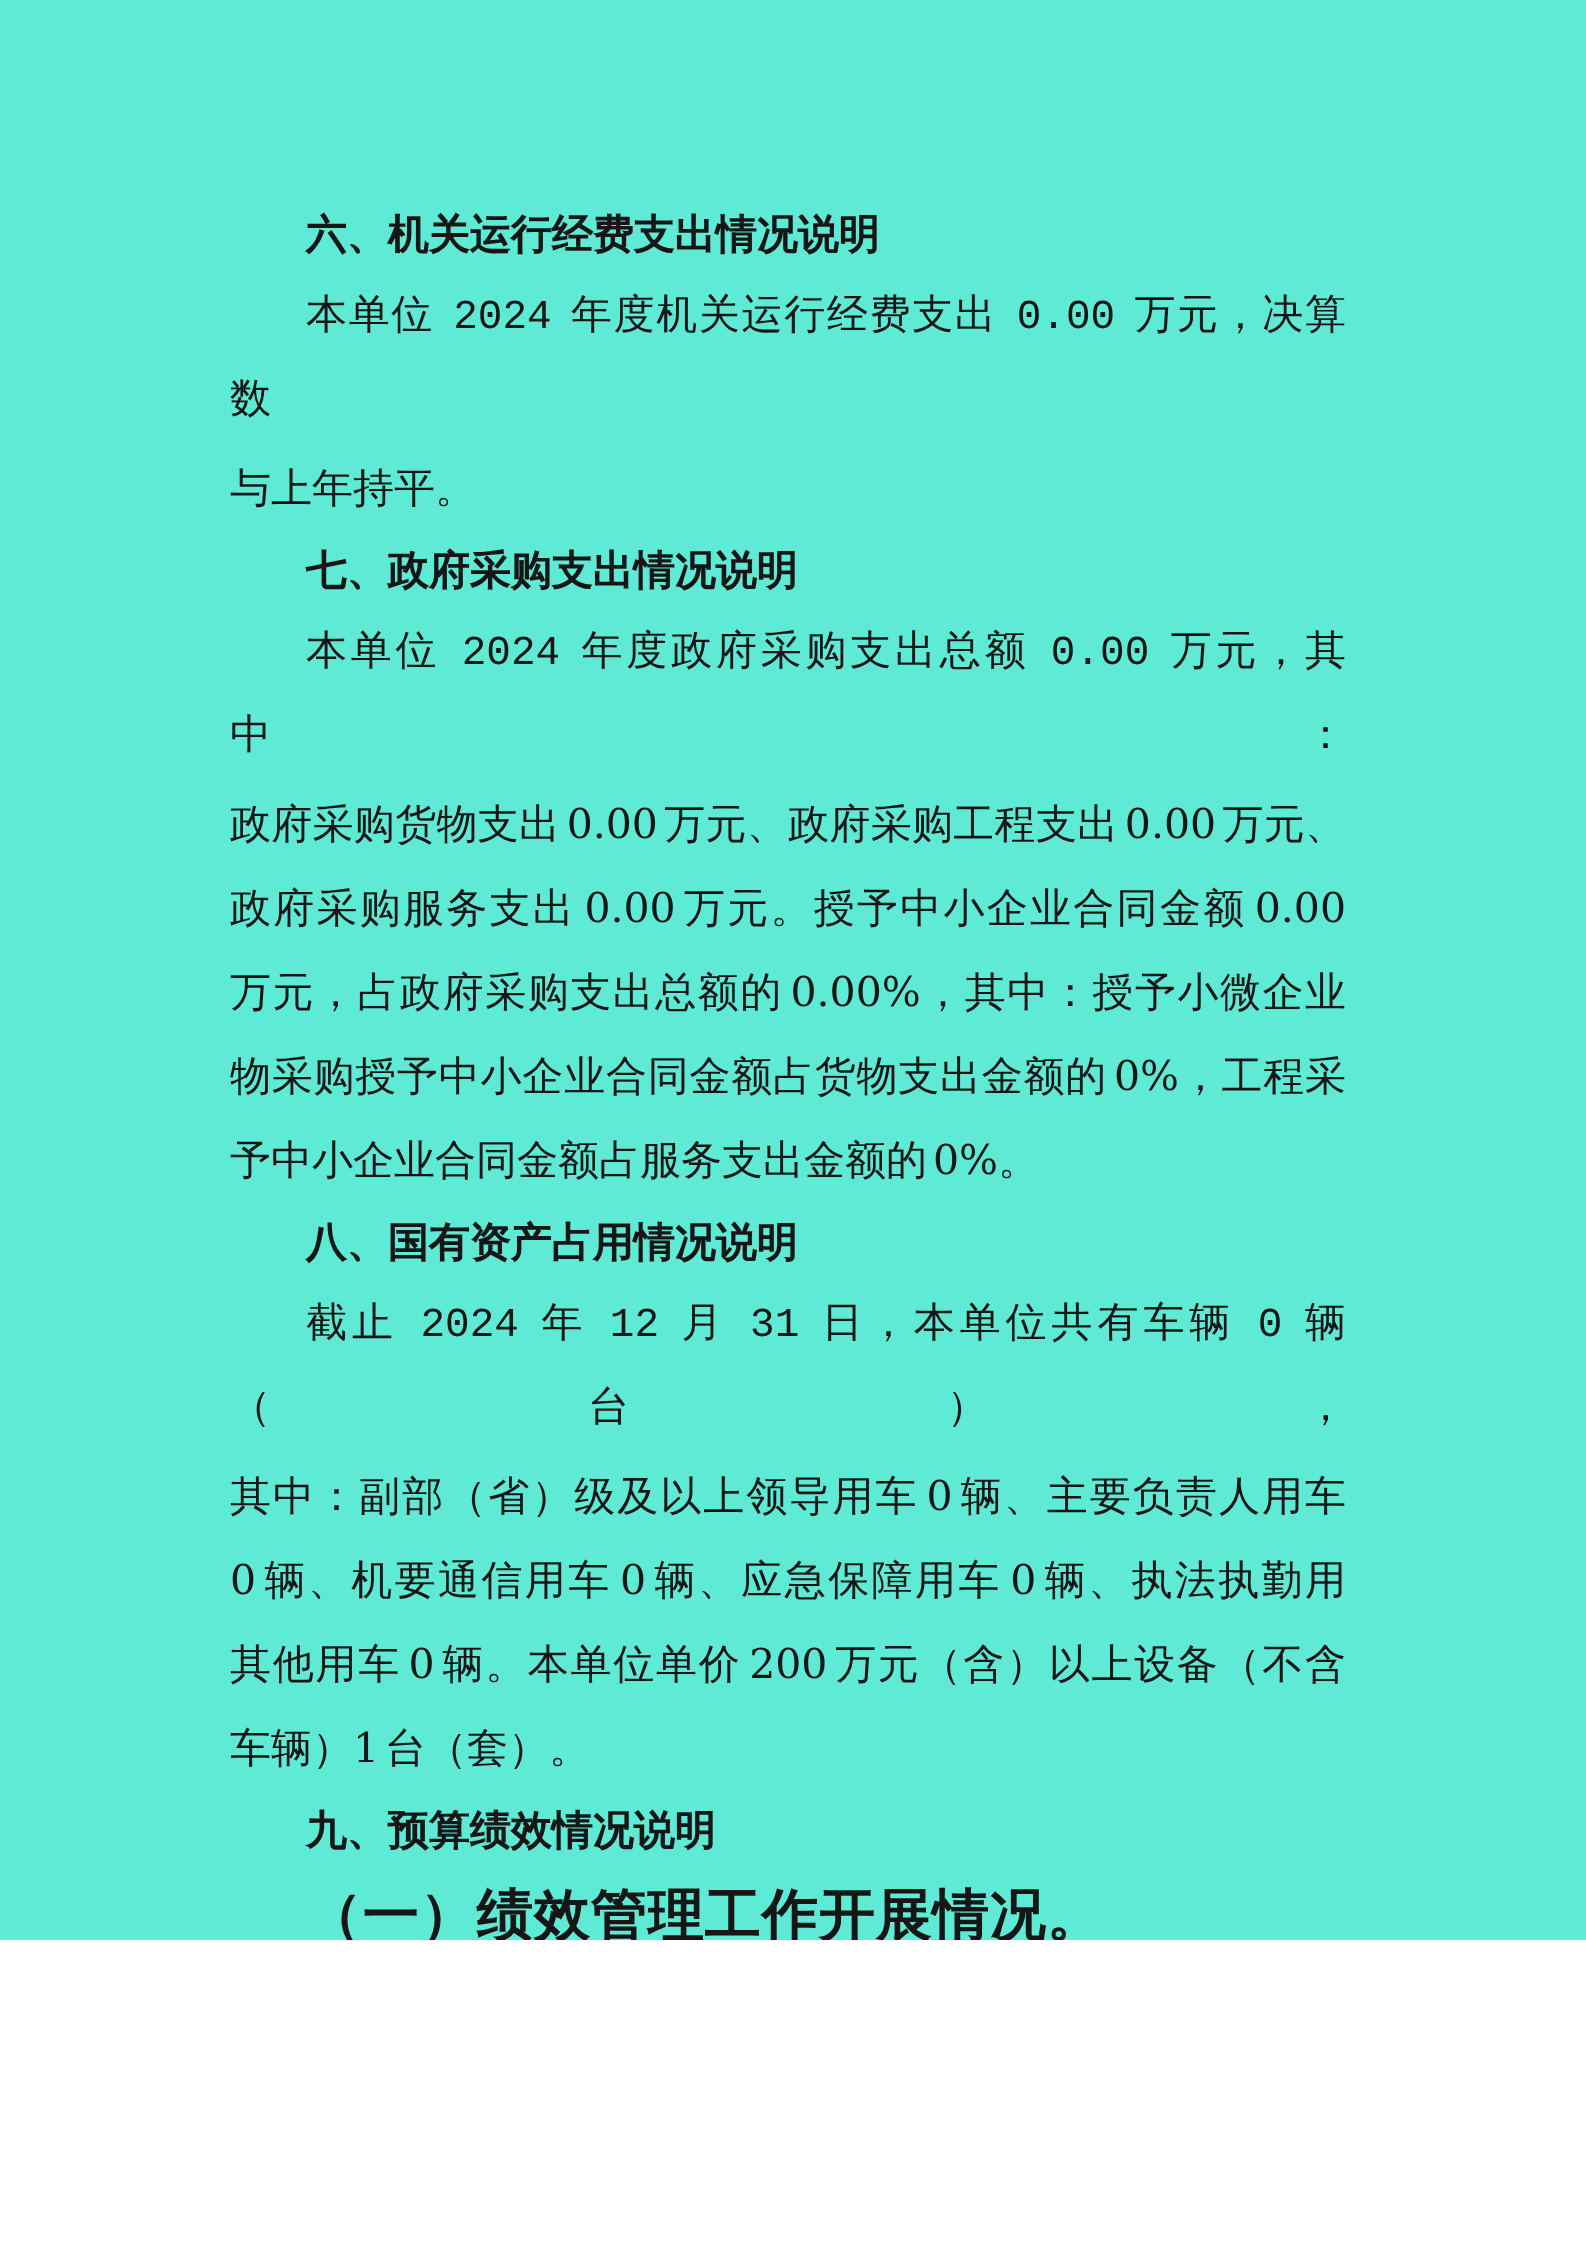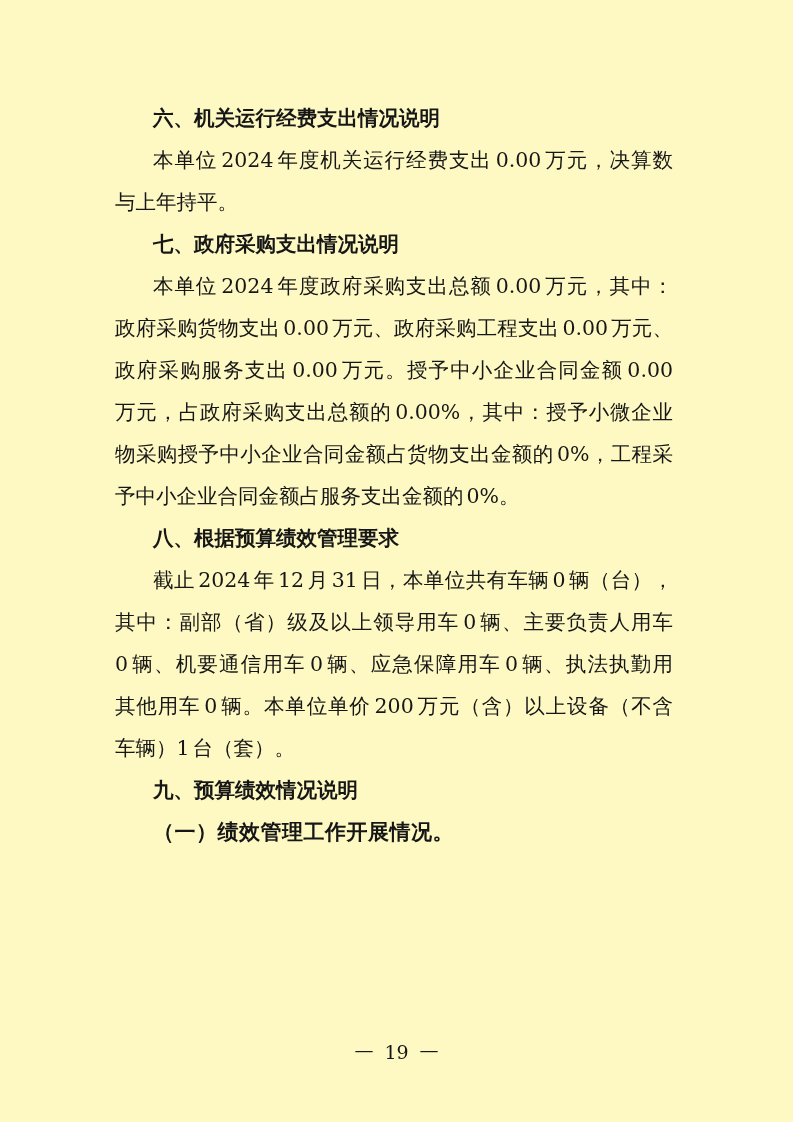--- a/index.html
+++ b/index.html
@@ -3,22 +3,22 @@
 <meta charset="utf-8">
 <style>
   html, body {
     margin: 0;
     padding: 0;
     background: #ffffff;
   }
   .page {
     position: relative;
     width: 793px;
-    height: 1122px;
-    background: #fef9c3;
+    height: 970px;
+    background: #5eead4;
     color: #161616;
     font-family: "DejaVu Serif", "Liberation Serif", serif;
     overflow: hidden;
   }
   .content {
     position: absolute;
     left: 115px;
     top: 97px;
     width: 558px;
   }
@@ -30,33 +30,34 @@
     word-spacing: -3.5px;
     white-space: normal;
     overflow: hidden;
   }
   .ln.short {
     text-align: center;
     text-align-last: left;
   }
   .indent {
     text-indent: 38px;
+    font-family: Liberation Mono, monospace;
   }
   .heading {
     font-family: "Liberation Sans", "DejaVu Sans", sans-serif;
     font-weight: 700;
     font-size: 20.5px;
     line-height: 42px;
     padding-left: 38px;
     word-spacing: normal;
   }
   .subheading {
     font-family: "DejaVu Serif", "Liberation Serif", serif;
     font-weight: 700;
-    font-size: 21px;
+    font-size: 28px;
     letter-spacing: 0.5px;
     line-height: 42px;
     padding-left: 38px;
   }
   .footer {
     position: absolute;
     top: 1031px;
     left: 0;
     width: 793px;
     text-align: center;
@@ -81,21 +82,21 @@
     <div class="ln short">与上年持平。</div>
 
     <div class="heading">七、政府采购支出情况说明</div>
     <div class="ln indent">本单位 2024 年度政府采购支出总额 0.00 万元，其中：</div>
     <div class="ln">政府采购货物支出 0.00 万元、政府采购工程支出 0.00 万元、</div>
     <div class="ln">政府采购服务支出 0.00 万元。授予中小企业合同金额 0.00</div>
     <div class="ln">万元，占政府采购支出总额的 0.00%，其中：授予小微企业</div>
     <div class="ln">物采购授予中小企业合同金额占货物支出金额的 0%，工程采</div>
     <div class="ln short">予中小企业合同金额占服务支出金额的 0%。</div>
 
-    <div class="heading">八、根据预算绩效管理要求</div>
+    <div class="heading">八、国有资产占用情况说明</div>
     <div class="ln indent">截止 2024 年 12 月 31 日，本单位共有车辆 0 辆（台），</div>
     <div class="ln">其中：副部（省）级及以上领导用车 0 辆、主要负责人用车</div>
     <div class="ln">0 辆、机要通信用车 0 辆、应急保障用车 0 辆、执法执勤用</div>
     <div class="ln">其他用车 0 辆。本单位单价 200 万元（含）以上设备（不含</div>
     <div class="ln short">车辆）1 台（套）。</div>
 
     <div class="heading">九、预算绩效情况说明</div>
     <div class="subheading">（一）绩效管理工作开展情况。</div>
 
   </div>

